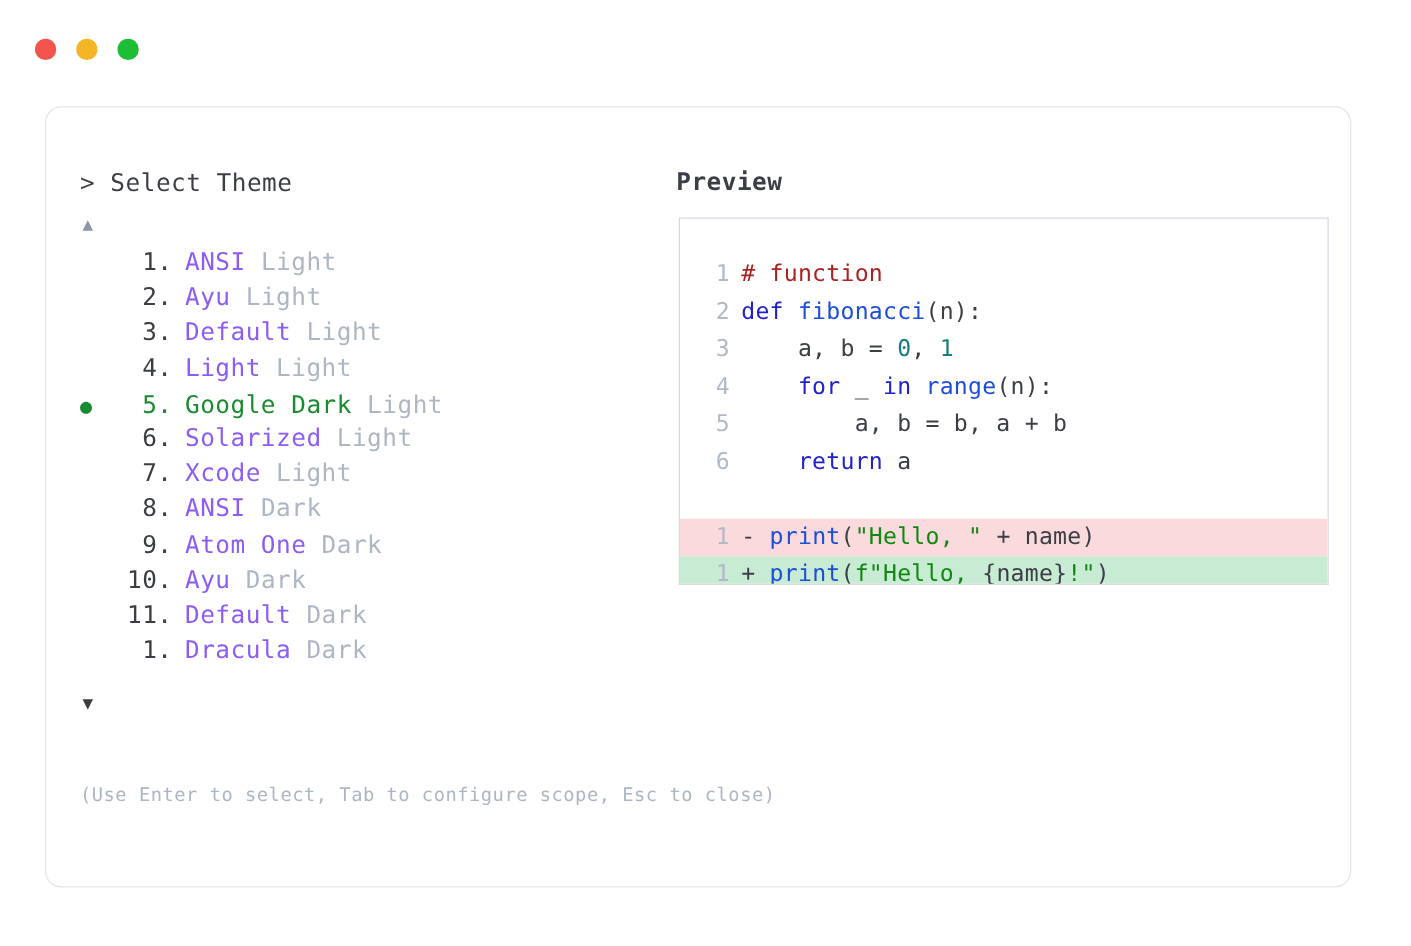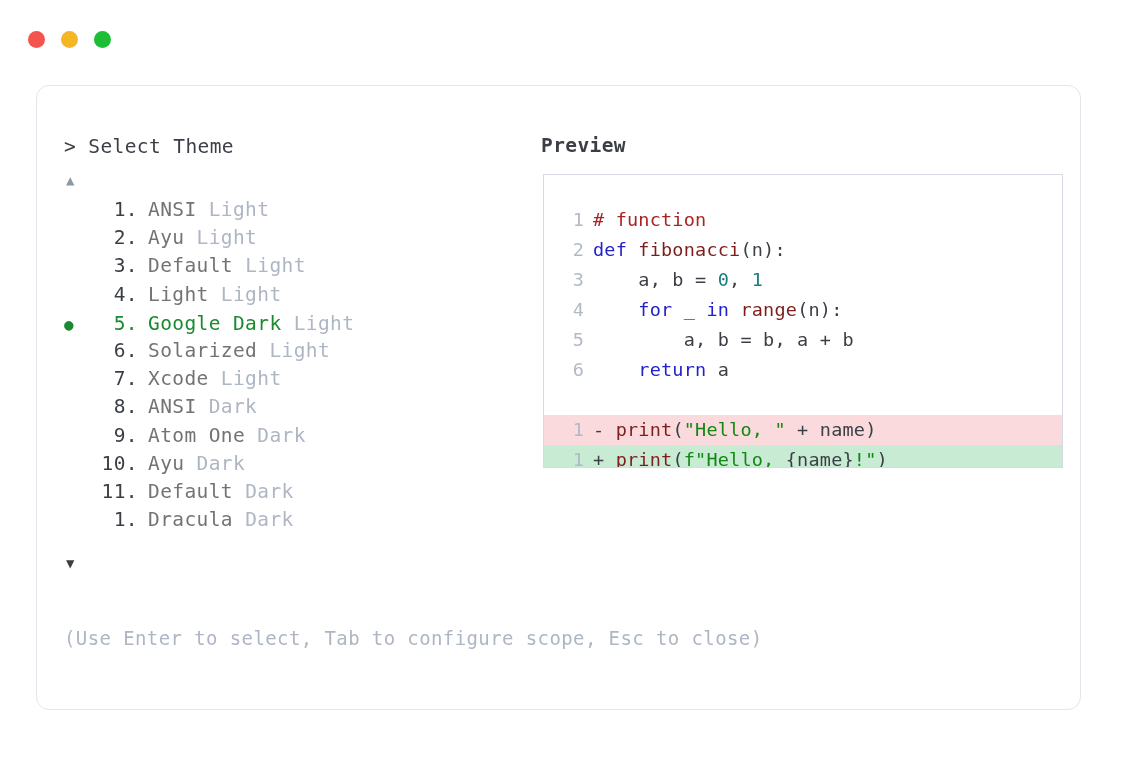--- a/index.html
+++ b/index.html
@@ -98,30 +98,30 @@
     font-size: 16px;
     color: #1a8a30;
     line-height: 28.2px;
   }
   .num-cell {
     width: 44px;
     flex: 0 0 44px;
     text-align: right;
     padding-right: 10px;
   }
-  .theme-name { color: #737373; }
+  .theme-name { color: #8b5cf6; }
   .theme-variant { color: #aeb6c4; }
   .theme-row.selected .num-cell,
   .theme-row.selected .theme-name { color: #1a8a30; }
 
   .hint {
     position: absolute;
     left: 27px;
     top: 541px;
-    font-size: 19px;
+    font-size: 15px;
     letter-spacing: 0.4px;
     color: #aeb6c4;
     white-space: pre;
   }
 
   
   .preview-label {
     position: absolute;
     left: 504px;
     top: 48px;
@@ -163,21 +163,21 @@
   .code-text { flex: 1 1 auto; }
 
   .blank-line { height: 30px; }
   .diff-wrap { display: flex; align-items: baseline; height: 30px; }
   .diff-wrap .gutter { color: #b2b9c6; }
   .diff-body { display: inline-block; padding-right: 2px; }
 
   
   .tok-comment  { color: #aa2222; }
   .tok-keyword  { color: #2222cc; }
-  .tok-func     { color: #7f1d1d; }
+  .tok-func     { color: #1d4ed8; }
   .tok-number   { color: #1a7d7d; }
   .tok-string   { color: #118811; }
   .tok-plain    { color: #3b3f45; }
   .tok-sign     { color: #3b3f45; }
 </style>
 </head>
 <body>
 
 <div class="traffic-lights">
   <div class="dot dot-close"></div>

